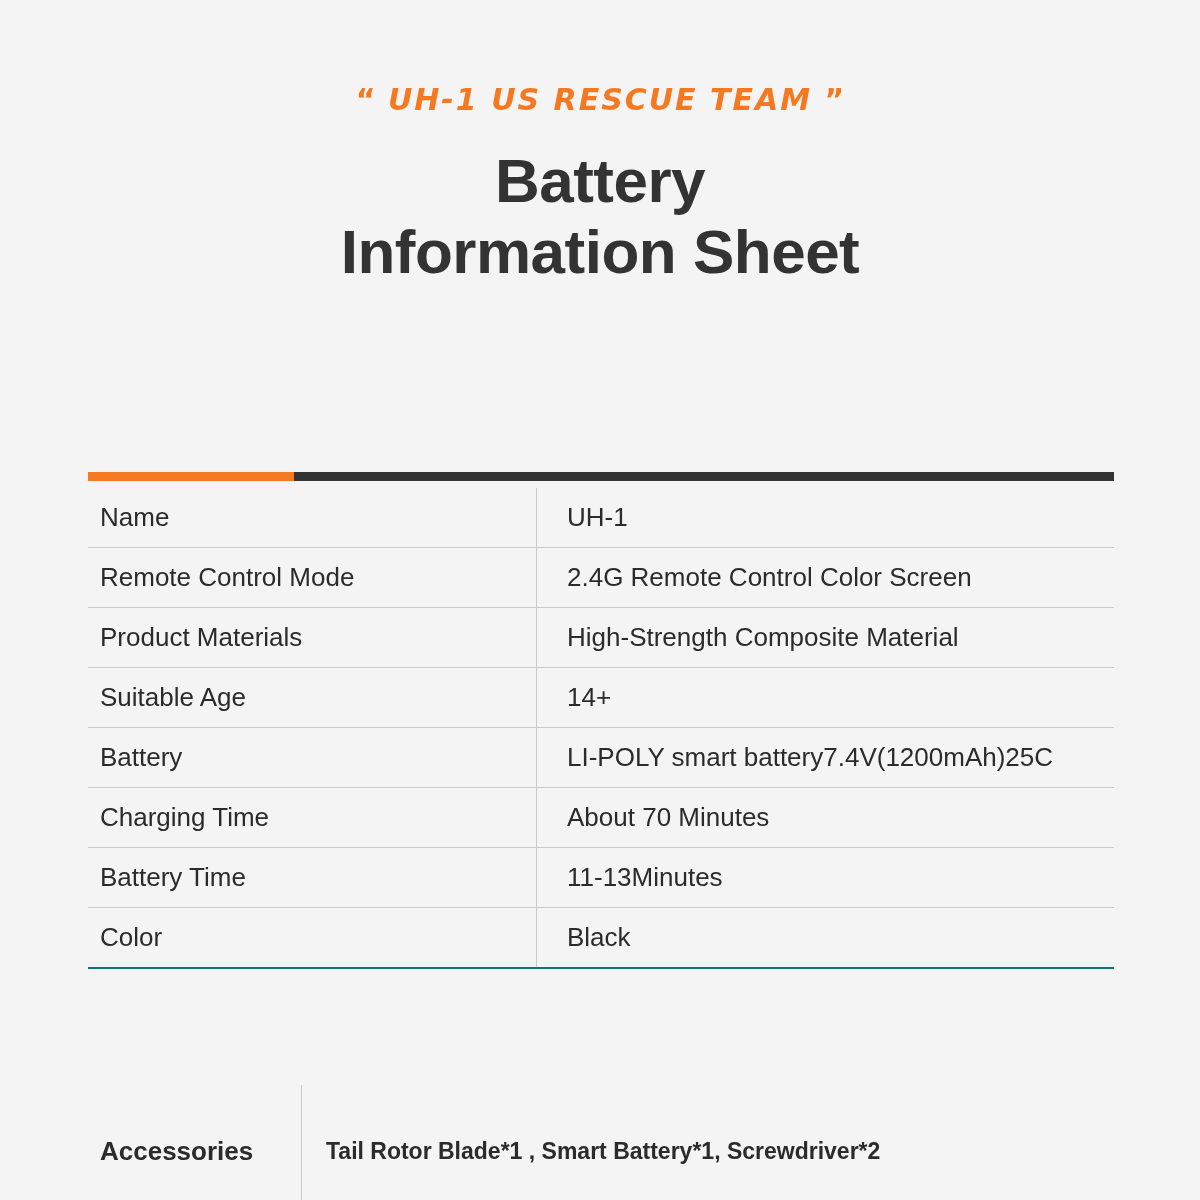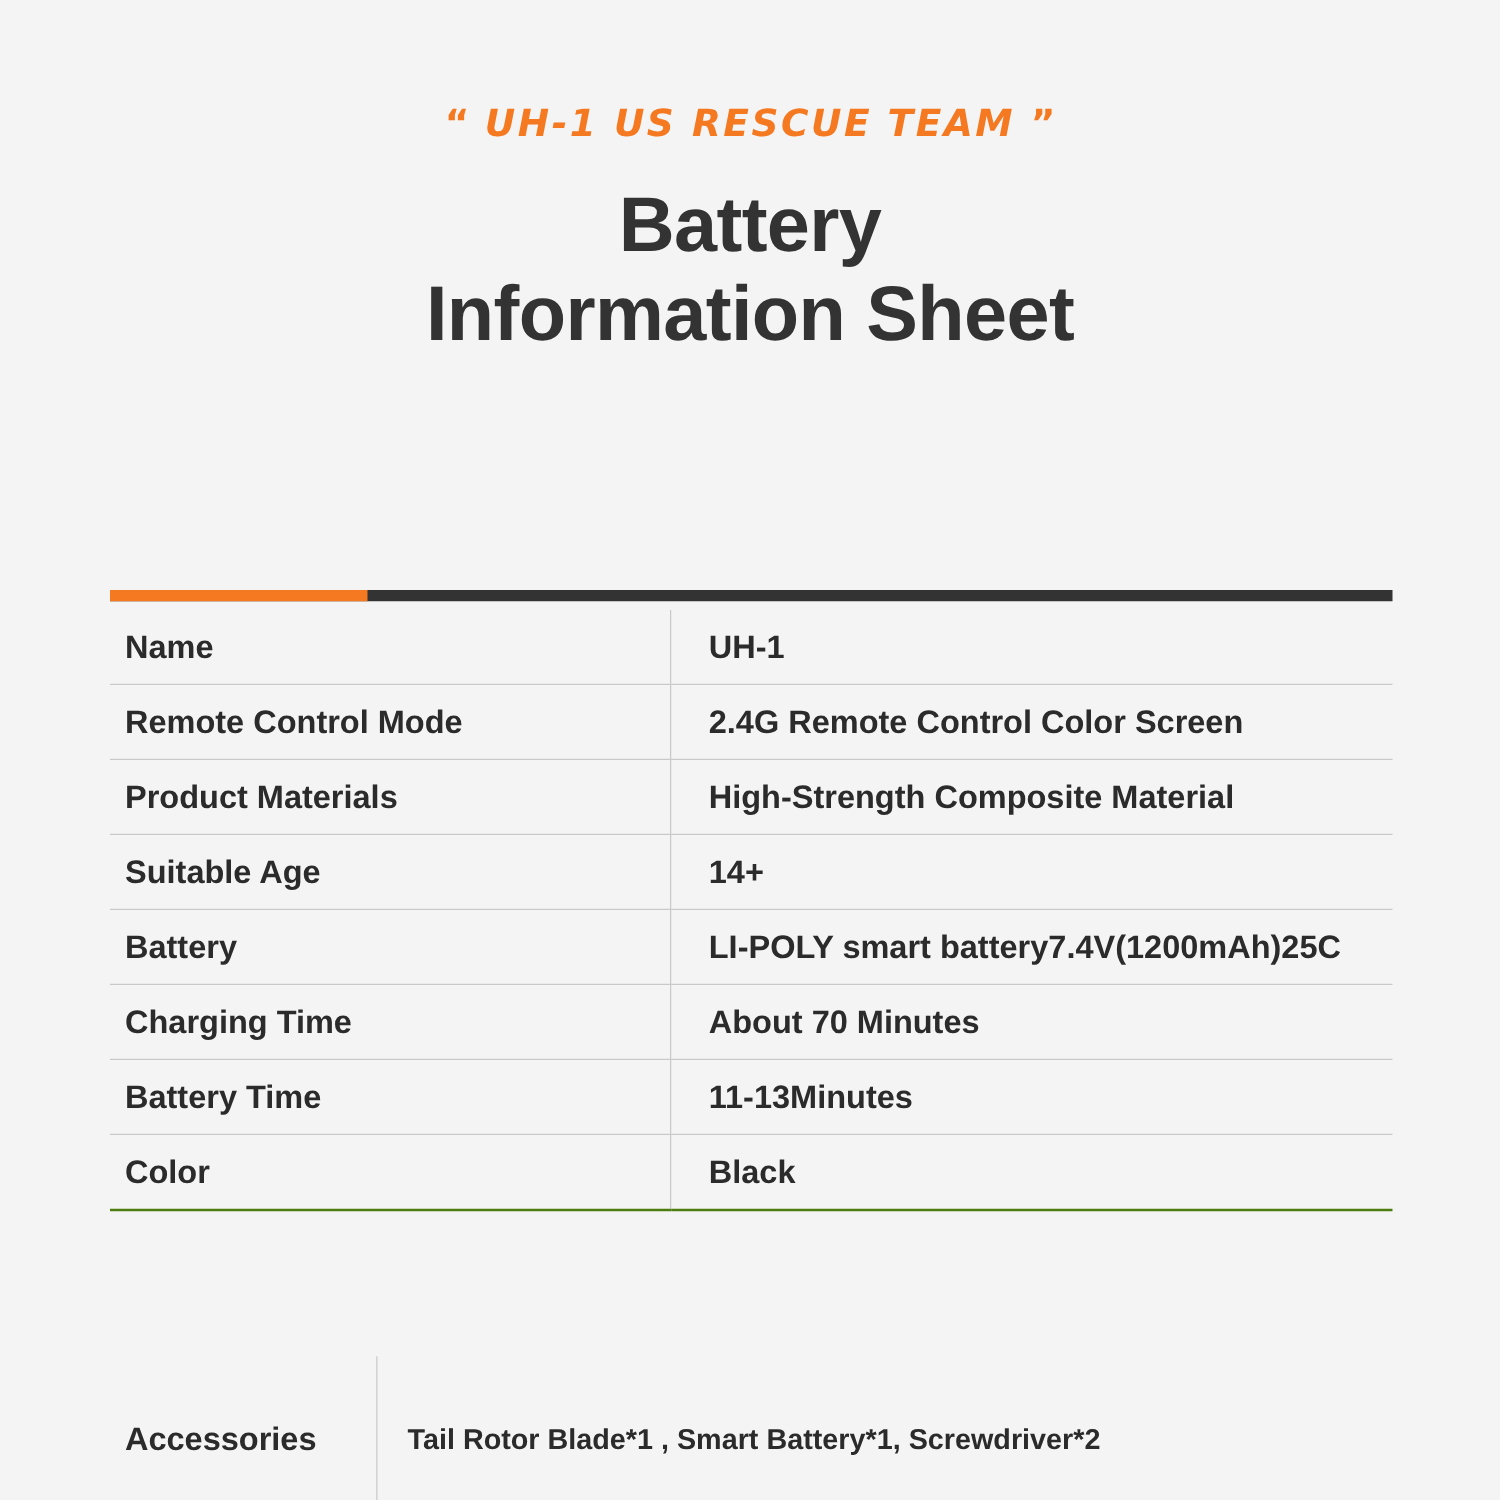--- a/index.html
+++ b/index.html
@@ -73,36 +73,36 @@
     position: absolute;
     left: 88px;
     top: 406px;
     width: 1026px;
     border-collapse: collapse;
     table-layout: fixed;
   }
   .spec-table td {
     border-bottom: 1px solid #c9c9c9;
     font-size: 26px;
-    font-weight: bold;
+    font-weight: normal;
     color: #2b2b2b;
     padding: 0;
     height: 59px;
     vertical-align: middle;
   }
   .spec-table td.label {
     width: 436px;
     padding-left: 12px;
     border-right: 1px solid #c9c9c9;
   }
   .spec-table td.value {
     padding-left: 30px;
   }
   .spec-table tr.last-spec td {
-    border-bottom: 2px solid #4d7c0f;
+    border-bottom: 2px solid #0f766e;
   }
 
   
   .accessories {
     position: absolute;
     left: 88px;
     top: 1003px;
     width: 1026px;
     height: 133px;
     display: flex;

